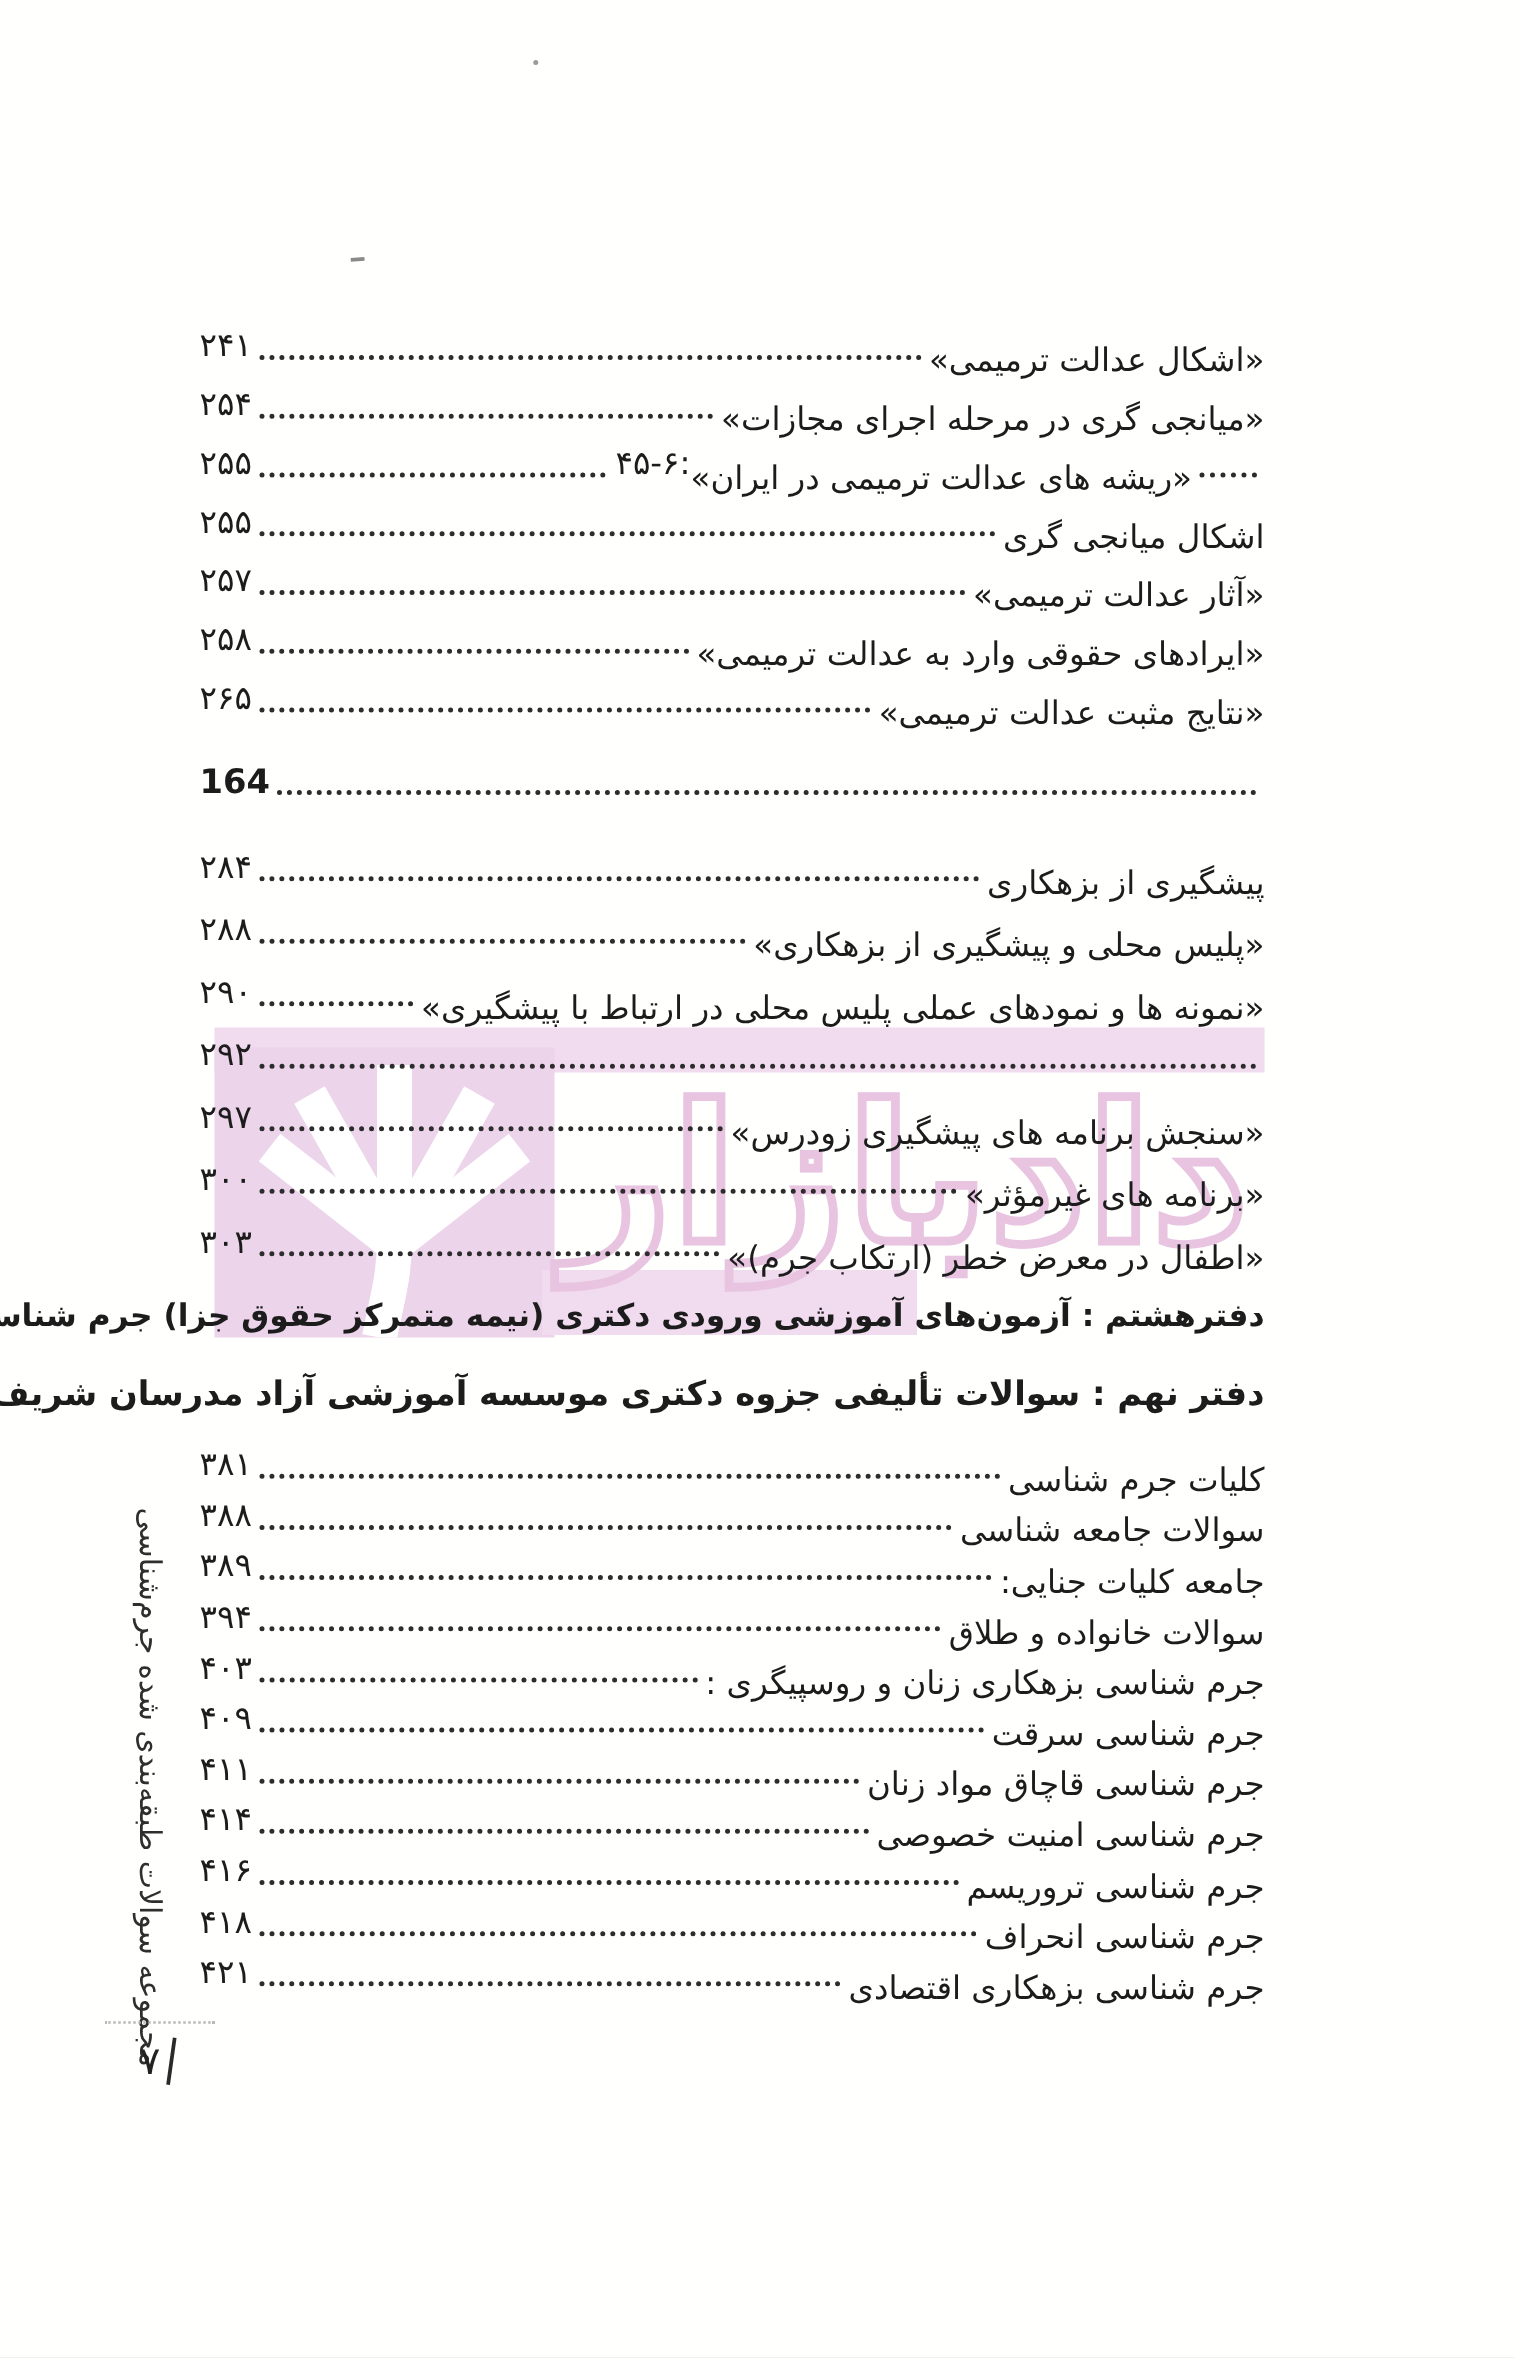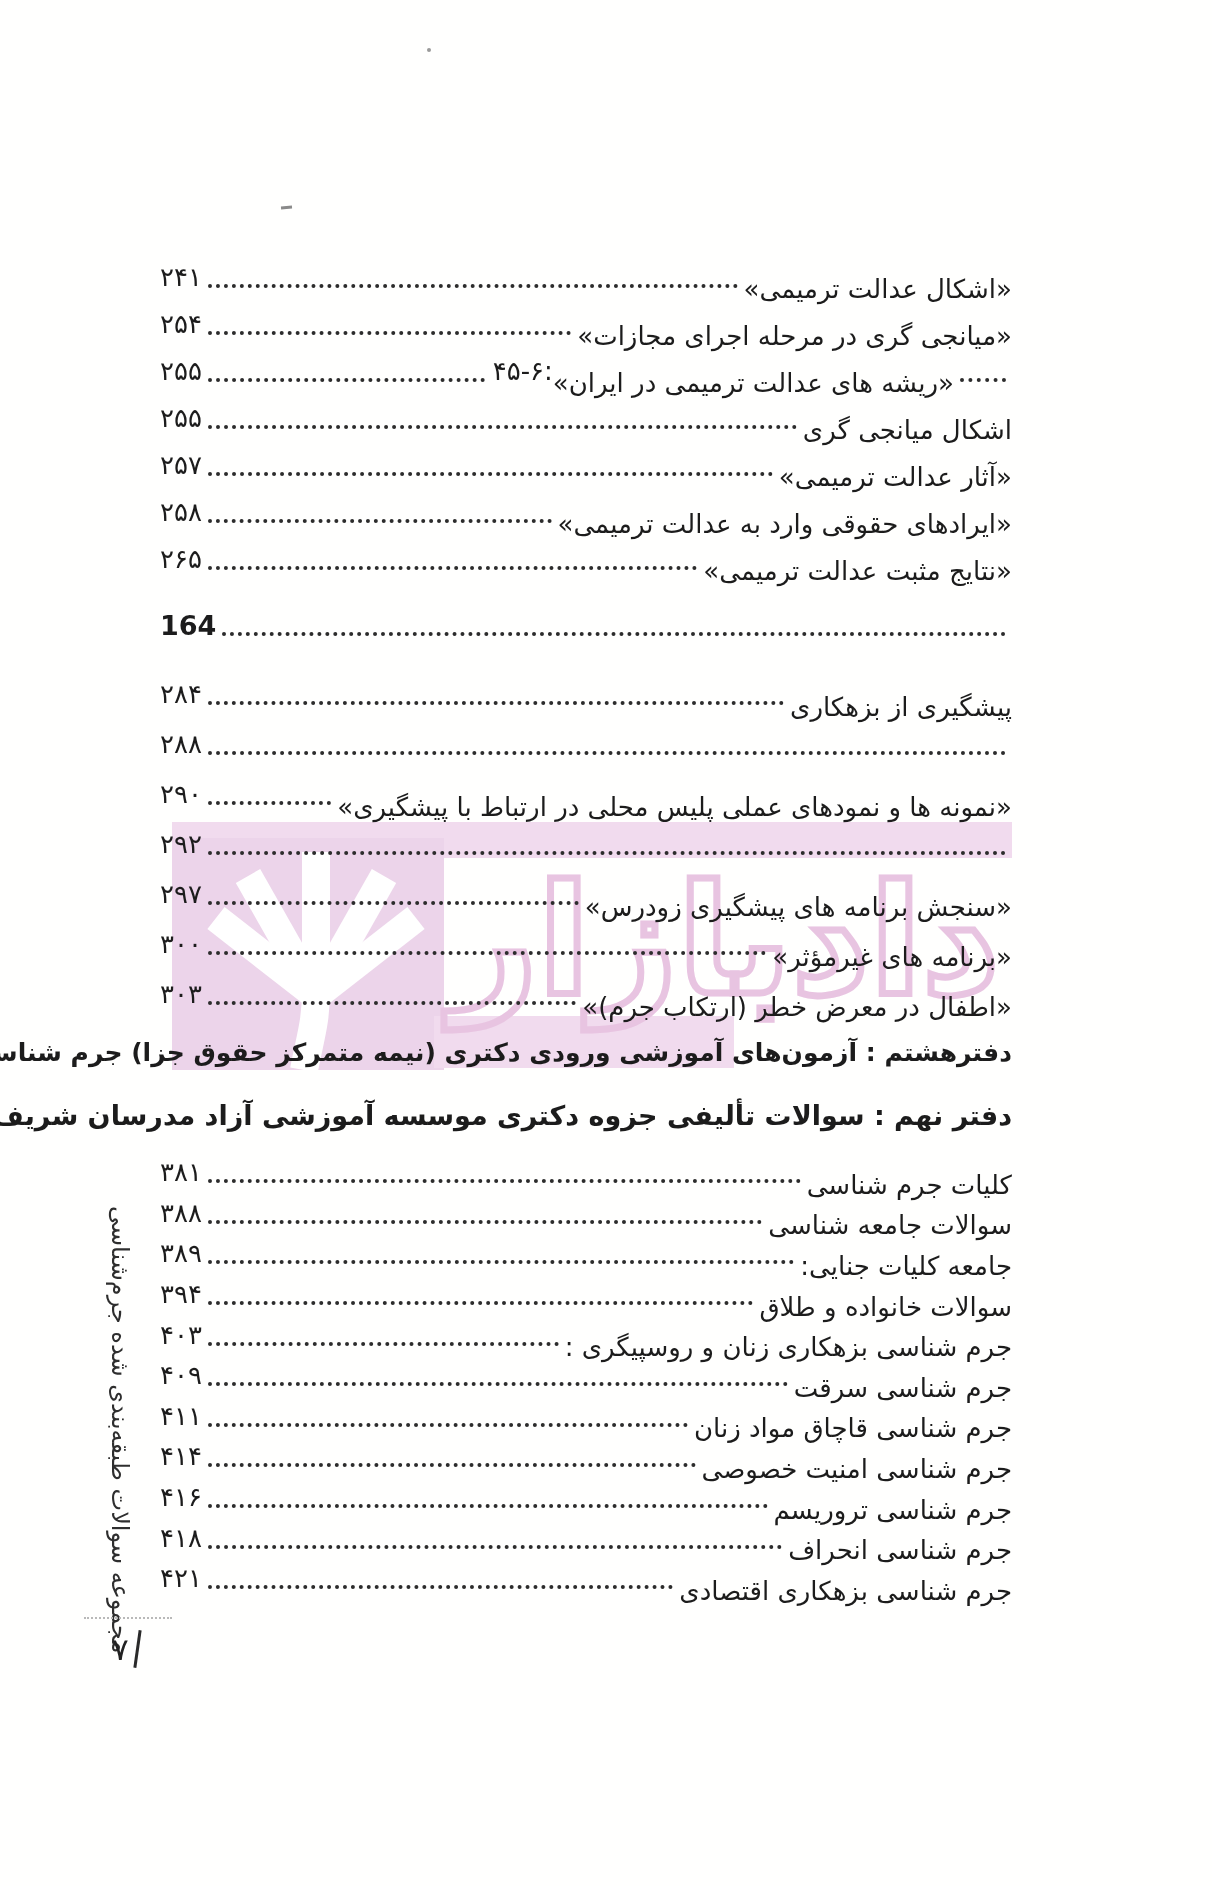--- a/index.html
+++ b/index.html
@@ -121,20 +121,21 @@
       <span class="n">164</span>
     </div>
 
     <div class="block" id="sec-b">
         <div class="row">
           <span class="t">پیشگیری از بزهکاری</span>
           <span class="leader"></span>
           <span class="n">۲۸۴</span>
         </div>
         <div class="row">
+          <span class="t">«پلیس محلی و پیشگیری از بزهکاری»</span>
           <span class="leader"></span>
           <span class="n">۲۸۸</span>
         </div>
         <div class="row">
           <span class="t">«نمونه ها و نمودهای عملی پلیس محلی در ارتباط با پیشگیری»</span>
           <span class="leader"></span>
           <span class="n">۲۹۰</span>
         </div>
         <div class="row">
           <span class="leader"></span>

